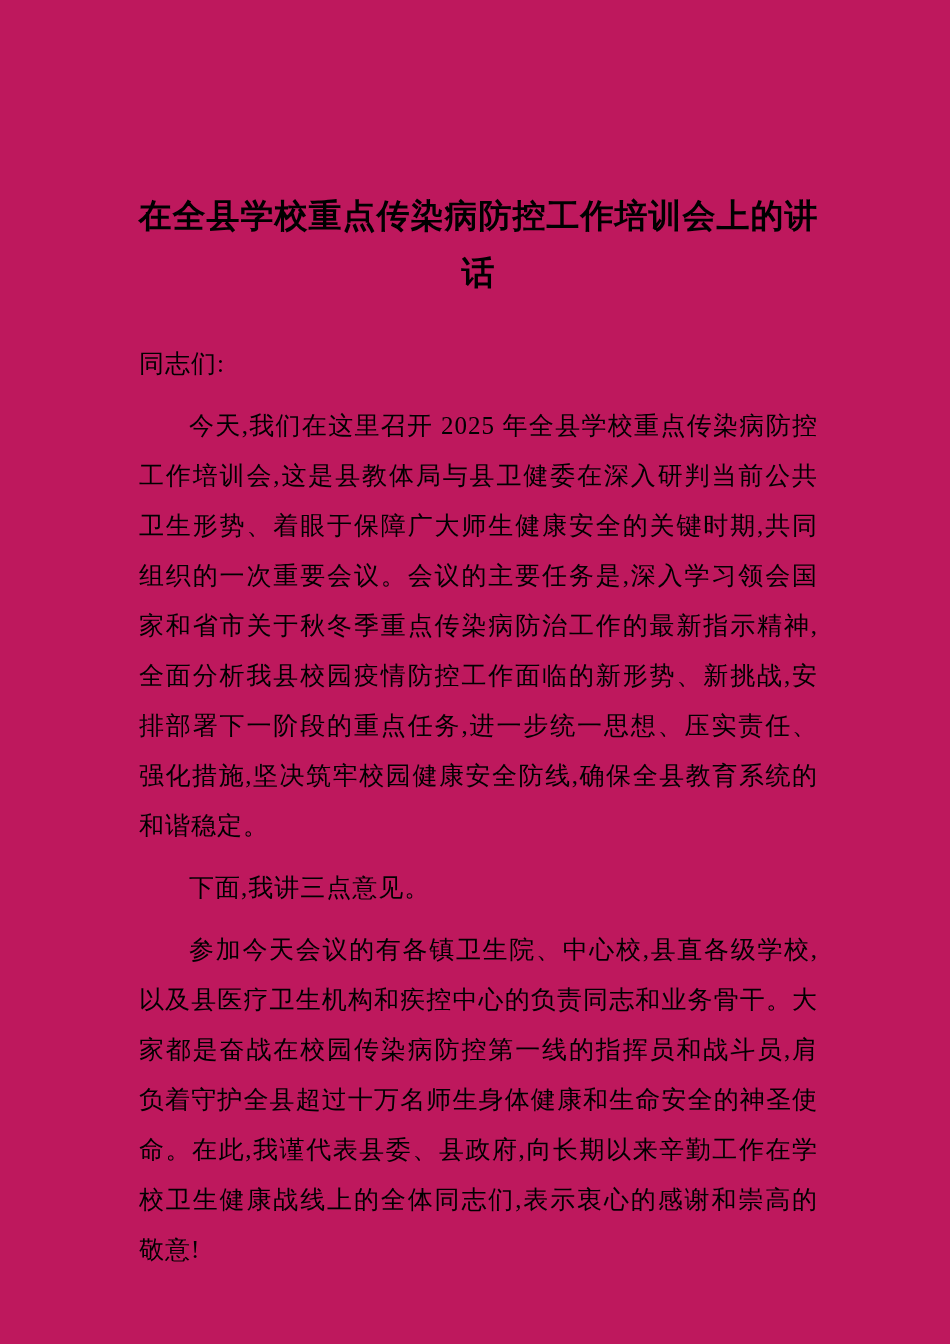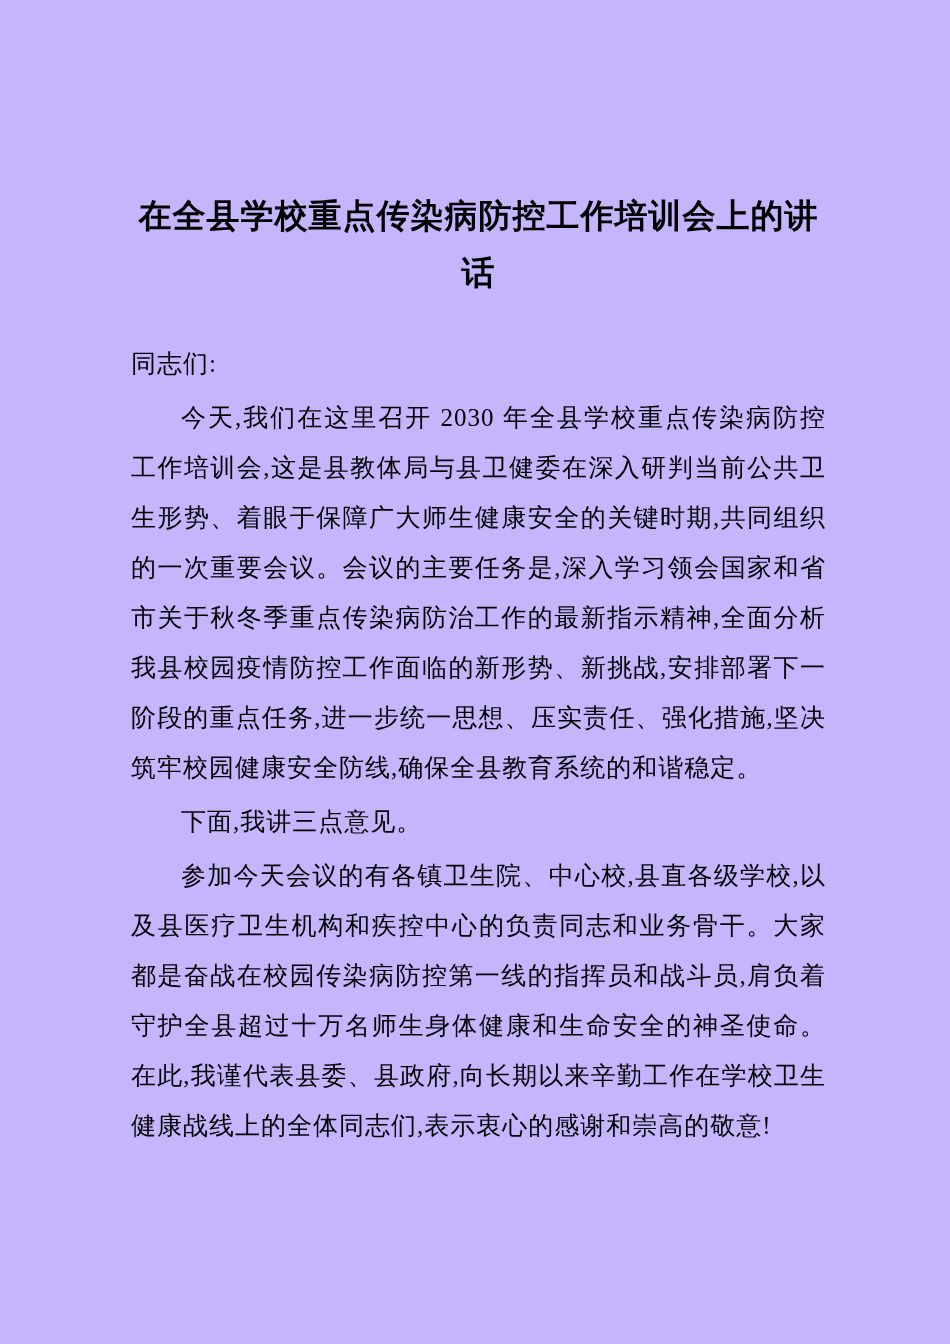--- a/index.html
+++ b/index.html
@@ -5,21 +5,21 @@
   html, body {
     margin: 0;
     padding: 0;
     background: #ffffff;
   }
   .page {
     position: relative;
     width: 950px;
     height: 1344px;
     margin: 0 auto;
-    background: #c4b5fd;
+    background: #be185d;
     box-sizing: border-box;
     padding: 188px 120px 0 127px;
     color: #000000;
     overflow: hidden;
   }
   .doc-title {
     font-family: "Liberation Serif", "DejaVu Serif", serif;
     font-weight: bold;
     font-size: 33px;
     line-height: 57px;
@@ -31,35 +31,35 @@
     margin-top: 37px;
     font-family: "Liberation Serif", "DejaVu Serif", serif;
     font-size: 25px;
     line-height: 50px;
     letter-spacing: 1px;
     text-align: justify;
     text-justify: inter-character;
     color: #000000;
   }
   .doc-body p {
-    margin: 4px;
+    margin: 12px;
     padding: 0;
   }
   .doc-body p.indent {
     text-indent: 2em;
   }
 </style>
 </head>
 <body>
 
 <div class="page">
   <div class="doc-title">
     <div>在全县学校重点传染病防控工作培训会上的讲话</div>
   </div>
 
   <div class="doc-body">
 
   <p>同志们:</p>
-      <p class="indent">今天,我们在这里召开 2030 年全县学校重点传染病防控工作培训会,这是县教体局与县卫健委在深入研判当前公共卫生形势、着眼于保障广大师生健康安全的关键时期,共同组织的一次重要会议。会议的主要任务是,深入学习领会国家和省市关于秋冬季重点传染病防治工作的最新指示精神,全面分析我县校园疫情防控工作面临的新形势、新挑战,安排部署下一阶段的重点任务,进一步统一思想、压实责任、强化措施,坚决筑牢校园健康安全防线,确保全县教育系统的和谐稳定。</p>
+      <p class="indent">今天,我们在这里召开 2025 年全县学校重点传染病防控工作培训会,这是县教体局与县卫健委在深入研判当前公共卫生形势、着眼于保障广大师生健康安全的关键时期,共同组织的一次重要会议。会议的主要任务是,深入学习领会国家和省市关于秋冬季重点传染病防治工作的最新指示精神,全面分析我县校园疫情防控工作面临的新形势、新挑战,安排部署下一阶段的重点任务,进一步统一思想、压实责任、强化措施,坚决筑牢校园健康安全防线,确保全县教育系统的和谐稳定。</p>
       <p class="indent">下面,我讲三点意见。</p>
       <p class="indent">参加今天会议的有各镇卫生院、中心校,县直各级学校,以及县医疗卫生机构和疾控中心的负责同志和业务骨干。大家都是奋战在校园传染病防控第一线的指挥员和战斗员,肩负着守护全县超过十万名师生身体健康和生命安全的神圣使命。在此,我谨代表县委、县政府,向长期以来辛勤工作在学校卫生健康战线上的全体同志们,表示衷心的感谢和崇高的敬意!</p>
     </div>
 </div>
 
 </body></html>

